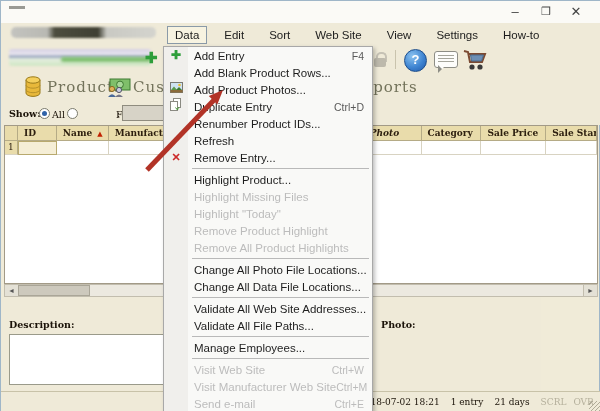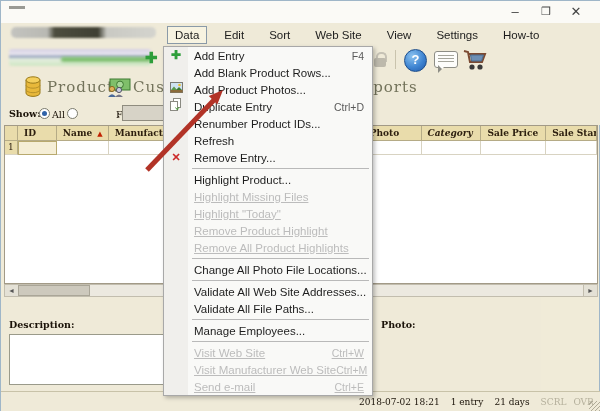--- a/index.html
+++ b/index.html
@@ -114,21 +114,21 @@
           background:repeating-linear-gradient(135deg,transparent 0 2px,#b0ab98 2px 3px);}
 
   
   .dropdown{position:absolute;left:162px;top:45px;width:210px;background:#f9f9f7;
             border:1px solid #a8a8a8;box-shadow:2px 2px 4px rgba(0,0,0,.25);z-index:50;box-sizing:border-box;}
   .dd-gutter{position:absolute;left:0;top:0;bottom:0;width:24px;background:#f0efec;}
   .menu-item{position:relative;height:17px;display:flex;align-items:center;font-size:11.5px;color:#1e1e1e;}
   .menu-item .mi-icon{position:absolute;left:4px;width:16px;text-align:center;font-size:10px;line-height:16px;}
   .menu-item .mi-label{margin-left:30px;white-space:nowrap;}
   .menu-item .mi-short{margin-left:auto;margin-right:8px;color:#5a5a5a;font-size:10.5px;}
-  .menu-item.disabled .mi-label,.menu-item.disabled .mi-short{color:#bcbcbc;text-decoration:underline;}
+  .menu-item.disabled .mi-label,.menu-item.disabled .mi-short{color:#bcbcbc;}
   .menu-sep{height:5px;position:relative;}
   .menu-sep::after{content:"";position:absolute;left:28px;right:3px;top:2px;height:1px;background:#b9b9b9;}
   .mi-add{color:#2e9e3a;font-weight:bold;font-size:12px;}
   .mi-remove{color:#cc2a2a;font-weight:bold;font-size:11px;}
 
   
   .arrow-svg{position:absolute;left:0;top:0;z-index:90;pointer-events:none;}
 </style>
 </head>
 <body>
@@ -215,22 +215,22 @@
   </div>
 
   <div class="gridpanel">
     <div class="g-header" id="g-header">
         <div class="gh-cell" style="width: 13px;"></div>
         <div class="gh-cell" style="width: 39px;">ID</div>
         <div class="gh-cell" style="width: 52px;">Name<span class="sort">▲</span></div>
         <div class="gh-cell" style="width: 100px;">Manufacturer</div>
         <div class="gh-cell" style="width: 80px;"></div>
         <div class="gh-cell" style="width: 76px;"></div>
-        <div class="gh-cell" style="width: 58px;">Photo</div>
-        <div class="gh-cell" style="width: 60px; font-style: italic;">Category</div>
+        <div class="gh-cell" style="width: 58px; font-style: italic;">Photo</div>
+        <div class="gh-cell" style="width: 60px;">Category</div>
         <div class="gh-cell" style="width: 65px;">Sale Price</div>
         <div class="gh-cell" style="width: 51px;">Sale Start</div>
       </div>
     <div class="g-row" id="g-row1">
         <div class="gr-cell rowhdr" style="width: 13px;">1</div>
         <div class="gr-cell selcell" style="width: 39px;"></div>
         <div class="gr-cell" style="width: 52px;"></div>
         <div class="gr-cell" style="width: 100px;"></div>
         <div class="gr-cell" style="width: 80px;"></div>
         <div class="gr-cell" style="width: 76px;"></div>
@@ -320,20 +320,23 @@
         <div class="menu-item disabled">
           <span class="mi-label">Remove Product Highlight</span>
         </div>
         <div class="menu-item disabled">
           <span class="mi-label">Remove All Product Highlights</span>
         </div>
         <div class="menu-sep"></div>
         <div class="menu-item">
           <span class="mi-label">Change All Photo File Locations...</span>
         </div>
+        <div class="menu-item">
+          <span class="mi-label">Change All Data File Locations...</span>
+        </div>
         <div class="menu-sep"></div>
         <div class="menu-item">
           <span class="mi-label">Validate All Web Site Addresses...</span>
         </div>
         <div class="menu-item">
           <span class="mi-label">Validate All File Paths...</span>
         </div>
         <div class="menu-sep"></div>
         <div class="menu-item">
           <span class="mi-label">Manage Employees...</span>

